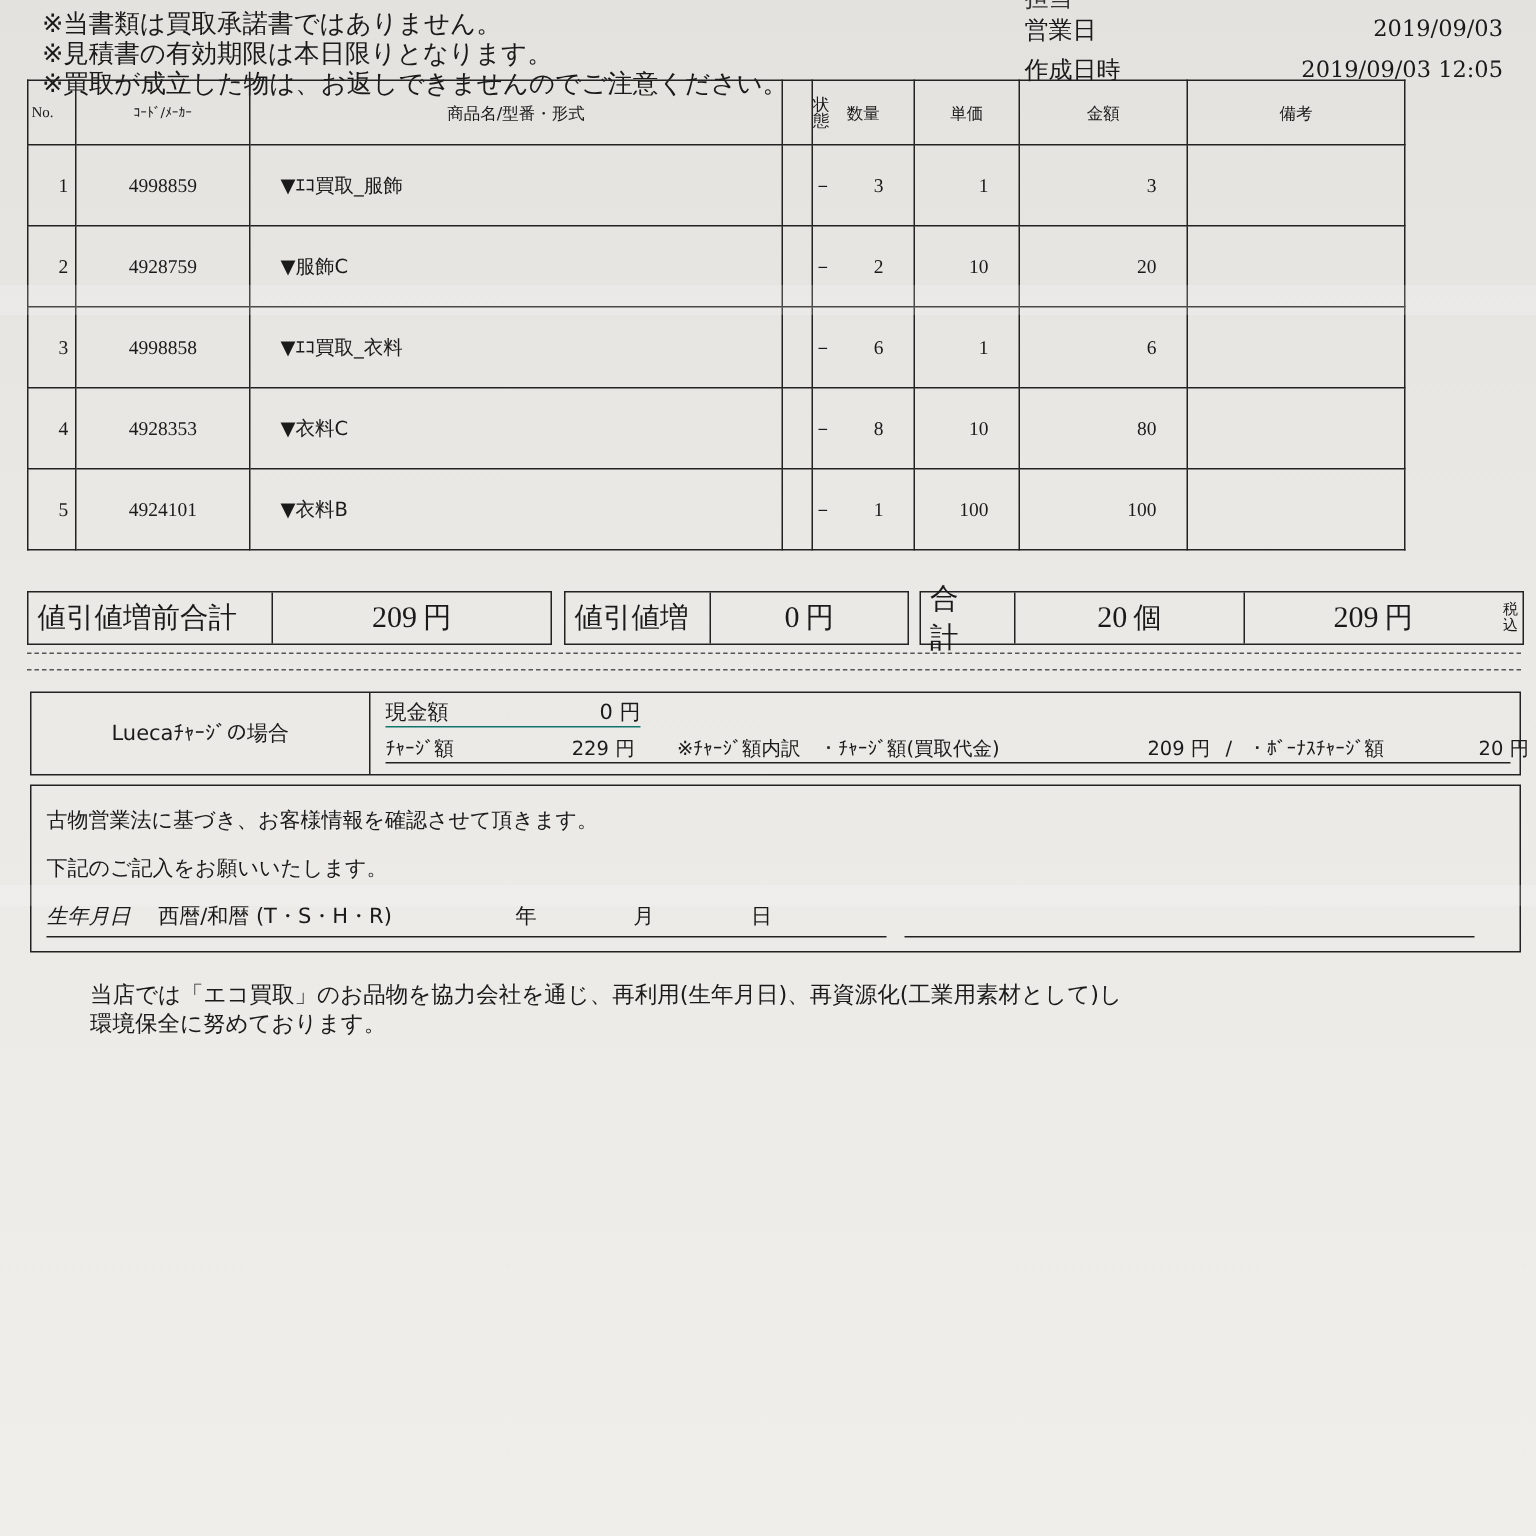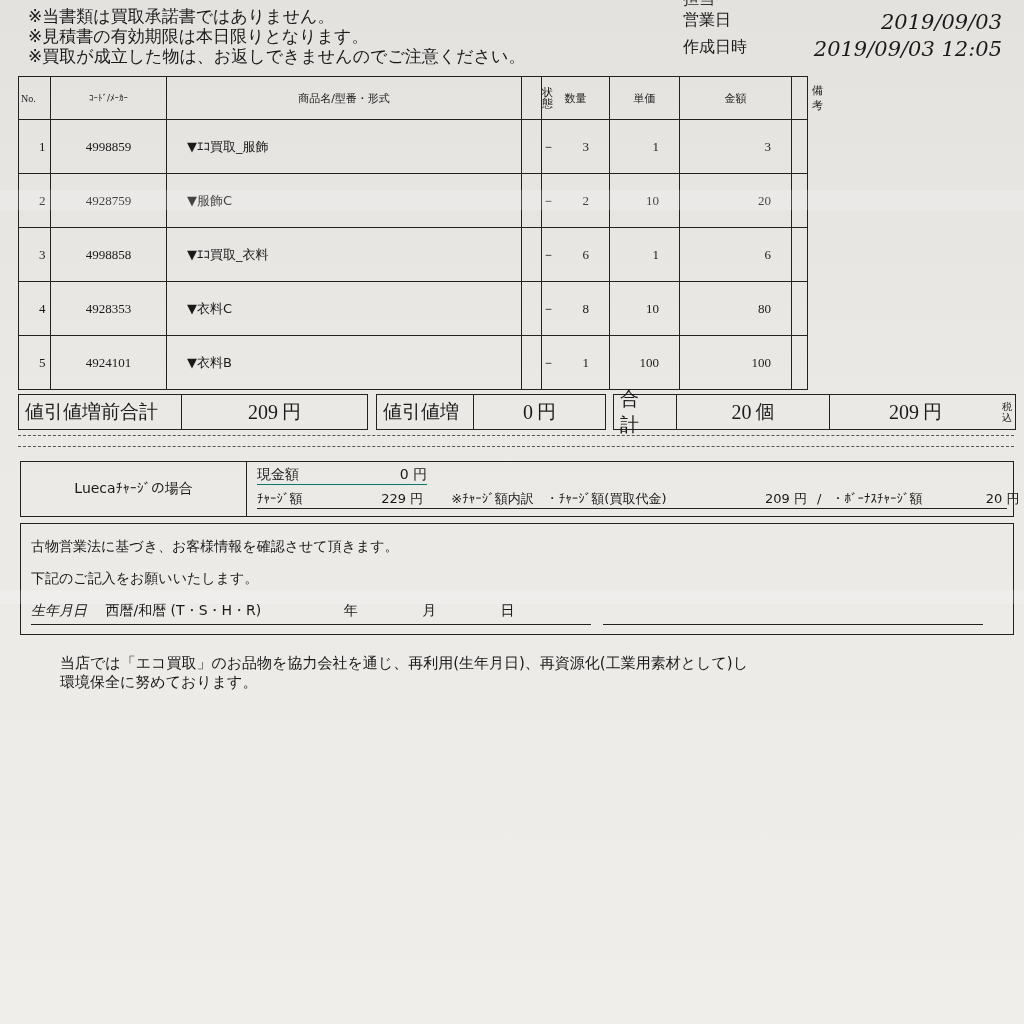--- a/index.html
+++ b/index.html
@@ -12,26 +12,26 @@
   }
   .sans { font-family: "DejaVu Sans", "Liberation Sans", sans-serif; }
   .abs { position: absolute; }
 
   
   .notices { left: 28px; top: 6px; font-size: 17px; line-height: 20px; }
   .notices div { white-space: nowrap; }
 
   
   .hdr-label { left: 683px; font-size: 16px; }
-  .hdr-value { right: 22px; font-size: 21px; text-align: center; font-style: italic; }
+  .hdr-value { right: 22px; font-size: 15px; text-align: center; }
   .hdr-partial { left: 683px; top: -11px; font-size: 16px; color: #333; }
 
   
   table.items {
-    position: absolute; left: 18px; top: 76px; width: 790px;
+    position: absolute; left: 18px; top: 53px; width: 919px;
     border-collapse: collapse; table-layout: fixed;
     font-family: "Liberation Serif", "DejaVu Serif", serif;
   }
   table.items th, table.items td {
     border: 1.5px solid #222; padding: 0 20px; vertical-align: middle;
   }
   table.items th { height: 42px; font-size: 11px; font-weight: normal; text-align: center; }
   table.items td { height: 53px; font-size: 13px; }
   td.no { text-align: right; vertical-align: bottom; padding-bottom: 14px; }
   td.code { text-align: center; vertical-align: top; padding-top: 4px; }

